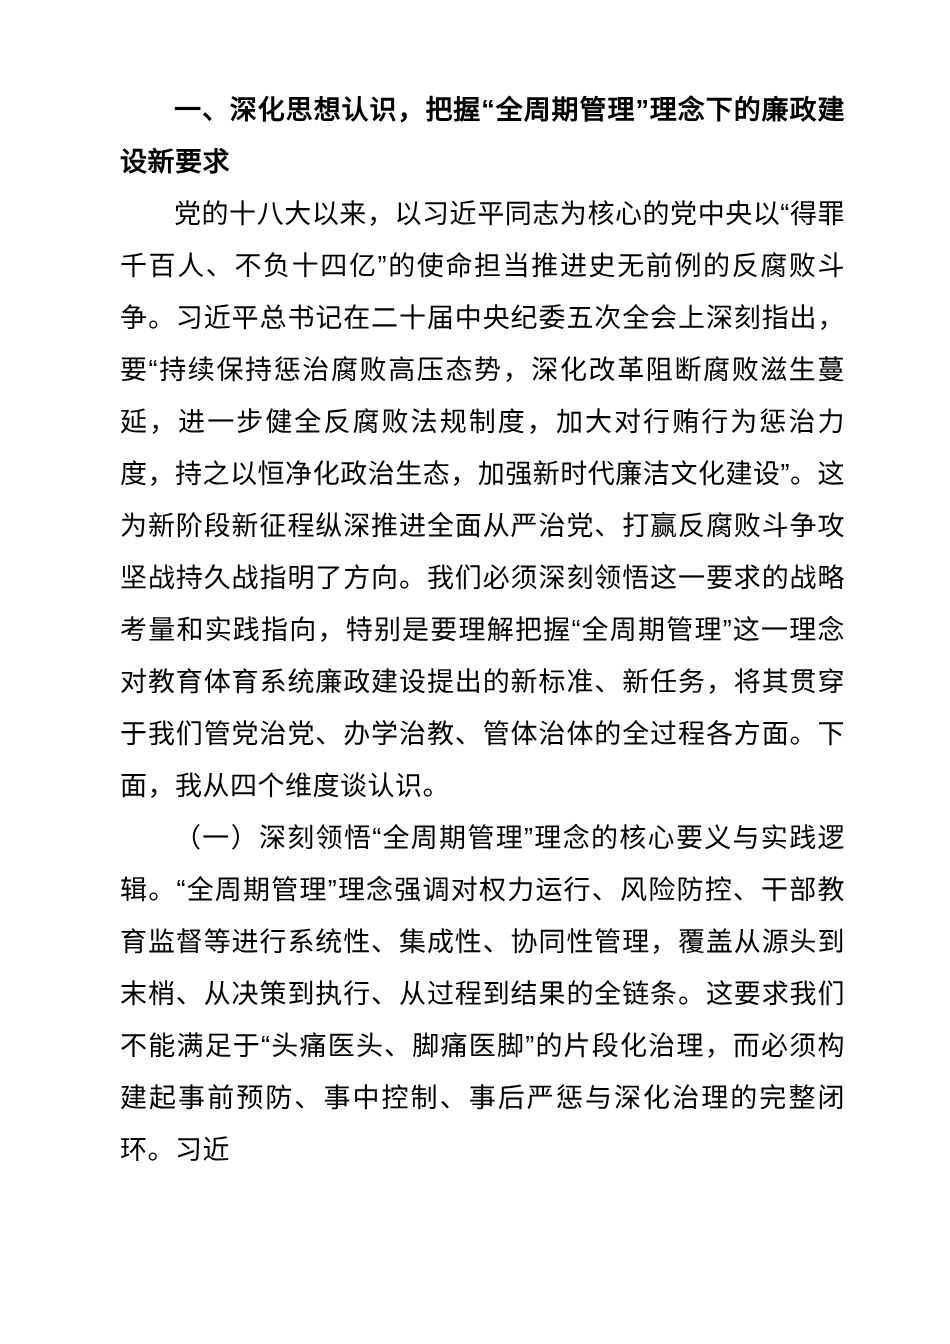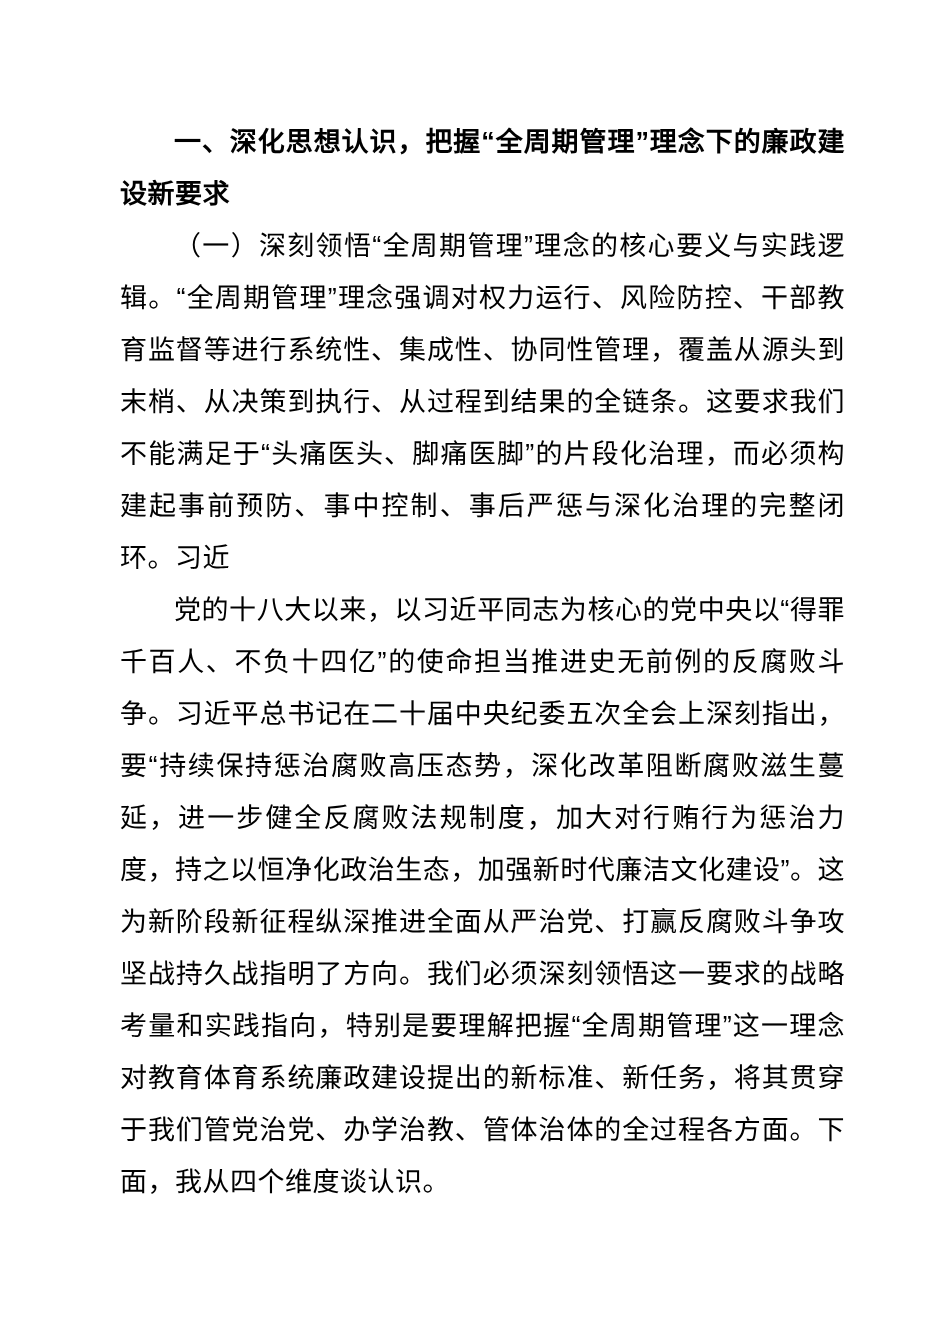--- a/index.html
+++ b/index.html
@@ -12,21 +12,21 @@
     height: 1344px;
     overflow: hidden;
     font-family: "Liberation Sans", sans-serif;
   }
   .doc-page {
     box-sizing: border-box;
     width: 950px;
     height: 1344px;
     background: #ffffff;
     color: #000000;
-    padding: 116px 105px 40px 120px;
+    padding: 84px 105px 40px 120px;
     overflow: hidden;
   }
   .doc-heading {
     margin: 0;
     font-size: 27px;
     line-height: 52px;
     font-weight: bold;
     text-indent: 2em;
     text-align: justify;
     text-justify: inter-ideograph;
@@ -41,15 +41,15 @@
     text-align: justify;
     text-justify: inter-ideograph;
     letter-spacing: 0.5px;
   }
 </style>
 </head>
 <body>
 
 <div class="doc-page">
   <h2 class="doc-heading">一、深化思想认识，把握“全周期管理”理念下的廉政建设新要求</h2>
+  <p class="doc-para">党的十八大以来，以习近平同志为核心的党中央以“得罪千百人、不负十四亿”的使命担当推进史无前例的反腐败斗争。习近平总书记在二十届中央纪委五次全会上深刻指出，要“持续保持惩治腐败高压态势，深化改革阻断腐败滋生蔓延，进一步健全反腐败法规制度，加大对行贿行为惩治力度，持之以恒净化政治生态，加强新时代廉洁文化建设”。这为新阶段新征程纵深推进全面从严治党、打赢反腐败斗争攻坚战持久战指明了方向。我们必须深刻领悟这一要求的战略考量和实践指向，特别是要理解把握“全周期管理”这一理念对教育体育系统廉政建设提出的新标准、新任务，将其贯穿于我们管党治党、办学治教、管体治体的全过程各方面。下面，我从四个维度谈认识。</p>
   <p class="doc-para">（一）深刻领悟“全周期管理”理念的核心要义与实践逻辑。“全周期管理”理念强调对权力运行、风险防控、干部教育监督等进行系统性、集成性、协同性管理，覆盖从源头到末梢、从决策到执行、从过程到结果的全链条。这要求我们不能满足于“头痛医头、脚痛医脚”的片段化治理，而必须构建起事前预防、事中控制、事后严惩与深化治理的完整闭环。习近</p>
-  <p class="doc-para">党的十八大以来，以习近平同志为核心的党中央以“得罪千百人、不负十四亿”的使命担当推进史无前例的反腐败斗争。习近平总书记在二十届中央纪委五次全会上深刻指出，要“持续保持惩治腐败高压态势，深化改革阻断腐败滋生蔓延，进一步健全反腐败法规制度，加大对行贿行为惩治力度，持之以恒净化政治生态，加强新时代廉洁文化建设”。这为新阶段新征程纵深推进全面从严治党、打赢反腐败斗争攻坚战持久战指明了方向。我们必须深刻领悟这一要求的战略考量和实践指向，特别是要理解把握“全周期管理”这一理念对教育体育系统廉政建设提出的新标准、新任务，将其贯穿于我们管党治党、办学治教、管体治体的全过程各方面。下面，我从四个维度谈认识。</p>
 </div>
 
 </body></html>

